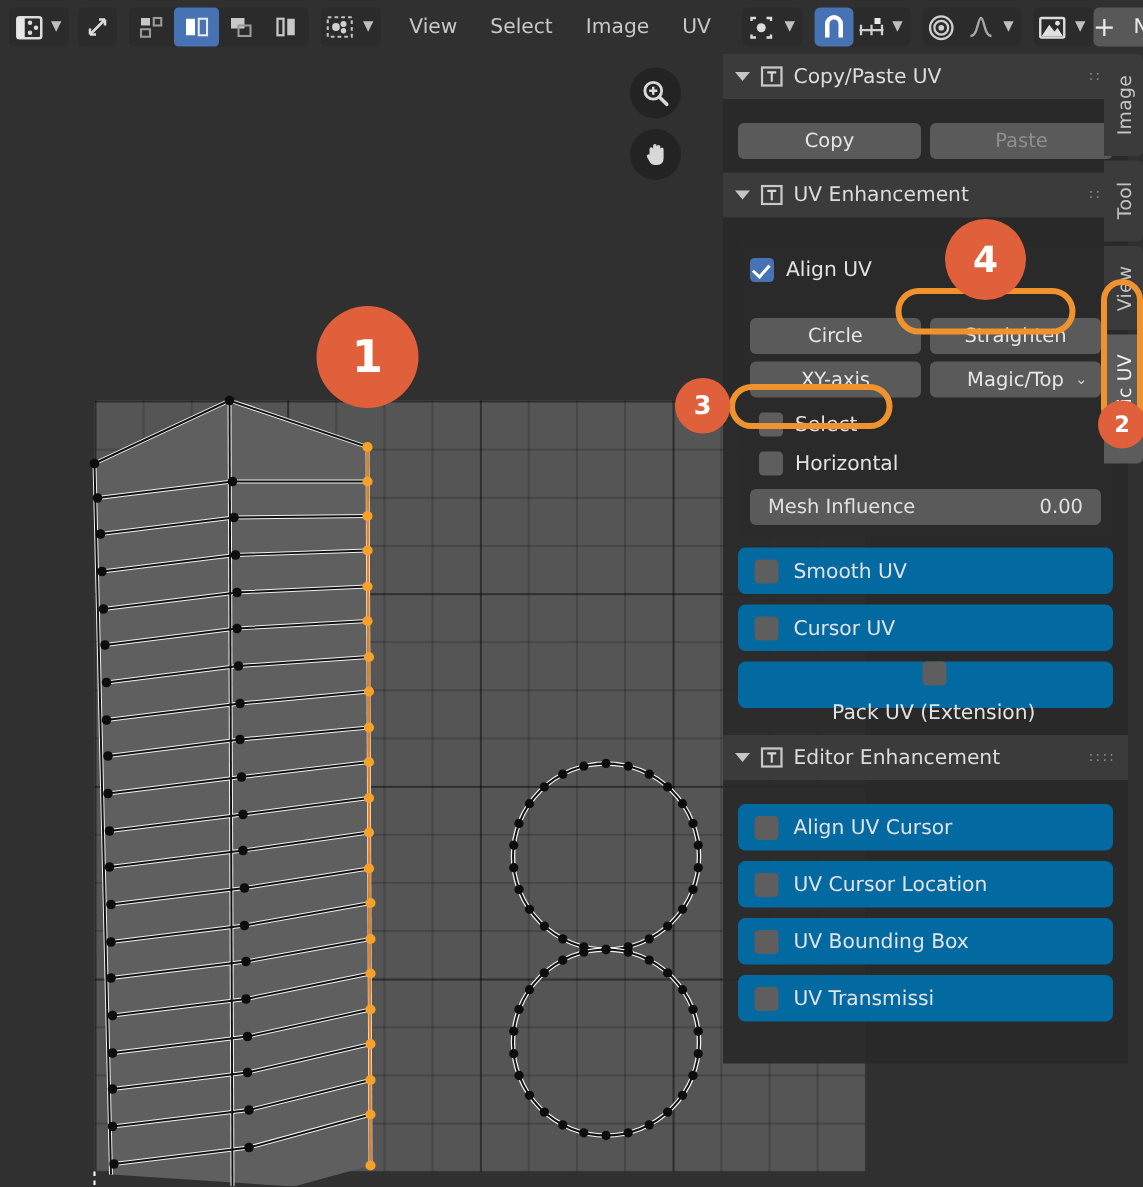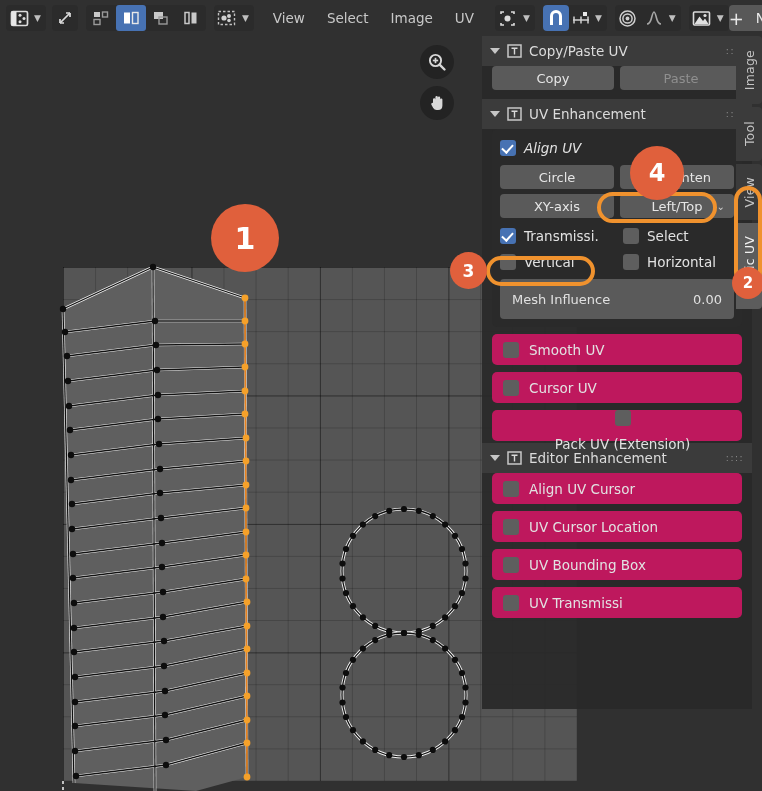--- a/index.html
+++ b/index.html
@@ -64,21 +64,21 @@
   }
   .phead {
     height: 30px; background: #3b3b3b; display: flex; align-items: center;
     padding-left: 8px; color: #dcdcdc; font-size: 13.5px; gap: 7px;
   }
   .tri { width: 0; height: 0; border-left: 5px solid #c6c6c6;
     border-top: 4px solid transparent; border-bottom: 4px solid transparent; }
   .tri.open { border-left: 5px solid transparent; border-right: 5px solid transparent;
     border-top: 6px solid #c6c6c6; border-bottom: none; }
   .dots { margin-left: auto; margin-right: 8px; color: #8d8d8d; font-size: 9px; letter-spacing: 1.5px; line-height: 6px;}
-  .pbody { padding: 0 10px; }
+  .pbody { padding: 16px 10px; }
 
   .row { display: flex; gap: 6px; margin-bottom: 5px; }
   .btn {
     flex: 1; height: 24px; background: #5a5a5a; border-radius: 4px;
     color: #e6e6e6; font-size: 13px; display: flex; align-items: center;
     justify-content: center;
   }
   .btn.dim { color: #8f8f8f; }
   .dropdown {
     flex: 1; height: 24px; background: #5a5a5a; border-radius: 4px;
@@ -97,25 +97,25 @@
     content: ""; position: absolute; left: 4px; top: 2px; width: 5px; height: 9px;
     border: solid #ffffff; border-width: 0 2px 2px 0; transform: rotate(42deg);
   }
   .clabel { color: #e2e2e2; font-size: 13.5px; white-space: nowrap; }
 
   .groupbox {
     background: #2a2a2a; border-radius: 5px; padding: 6px 8px 8px 8px;
     margin-bottom: 7px;
   }
   .tile {
-    height: 31px; background: #be185d; border-radius: 5px; display: flex;
+    height: 31px; background: #0369a1; border-radius: 5px; display: flex;
     align-items: center; gap: 10px; padding-left: 11px; margin-bottom: 7px;
   }
   .slider {
-    height: 40px; background: #5a5a5a; border-radius: 4px; display: flex;
+    height: 24px; background: #5a5a5a; border-radius: 4px; display: flex;
     align-items: center; justify-content: space-between; padding: 0 12px;
     color: #e0e0e0; font-size: 13px; margin-top: 4px;
   }
 
   
   #tabs {
     position: absolute; left: 736px; top: 36px; width: 26px; height: 673px;
   }
   .vtab {
     width: 26px; background: #3b3b3b; color: #c4c4c4; font-size: 12.5px;
@@ -510,46 +510,36 @@
         <svg width="15" height="14" viewBox="0 0 15 14" style="display:block">
           <rect x="1" y="1" width="13" height="12" fill="none" stroke="#c8c8c8" stroke-width="1.5"></rect>
           <path d="M4.5,3.5 L10.5,3.5 L10.5,5 L8.2,5 L8.2,10.5 L6.8,10.5 L6.8,5 L4.5,5 Z" fill="#d8d8d8"></path>
         </svg>
       </span>
       <span>UV Enhancement</span>
       <span class="dots">::::</span>
     </div>
     <div class="pbody">
       <div class="groupbox">
-        <div class="checkrow" style="margin-bottom:4px;font-style:italic;">
+        <div class="checkrow" style="margin-bottom:19px;">
           <div class="cbox on"></div>
           <div class="clabel">Align UV</div>
         </div>
         <div class="row">
           <div class="btn">Circle</div>
           <div class="btn">Straighten</div>
         </div>
         <div class="row">
           <div class="btn">XY-axis</div>
           <div class="dropdown">
-            <span>Left/Top</span>
+            <span>Magic/Top</span>
             <span class="dc">⌄</span>
           </div>
         </div>
         <div style="display:flex;">
-          <div style="width:50%;">
-            <div class="checkrow">
-              <div class="cbox on"></div>
-              <div class="clabel">Transmissi.</div>
-            </div>
-            <div class="checkrow">
-              <div class="cbox"></div>
-              <div class="clabel">Vertical</div>
-            </div>
-          </div>
           <div style="width:50%; padding-left:6px;">
             <div class="checkrow">
               <div class="cbox"></div>
               <div class="clabel">Select</div>
             </div>
             <div class="checkrow">
               <div class="cbox"></div>
               <div class="clabel">Horizontal</div>
             </div>
           </div>

